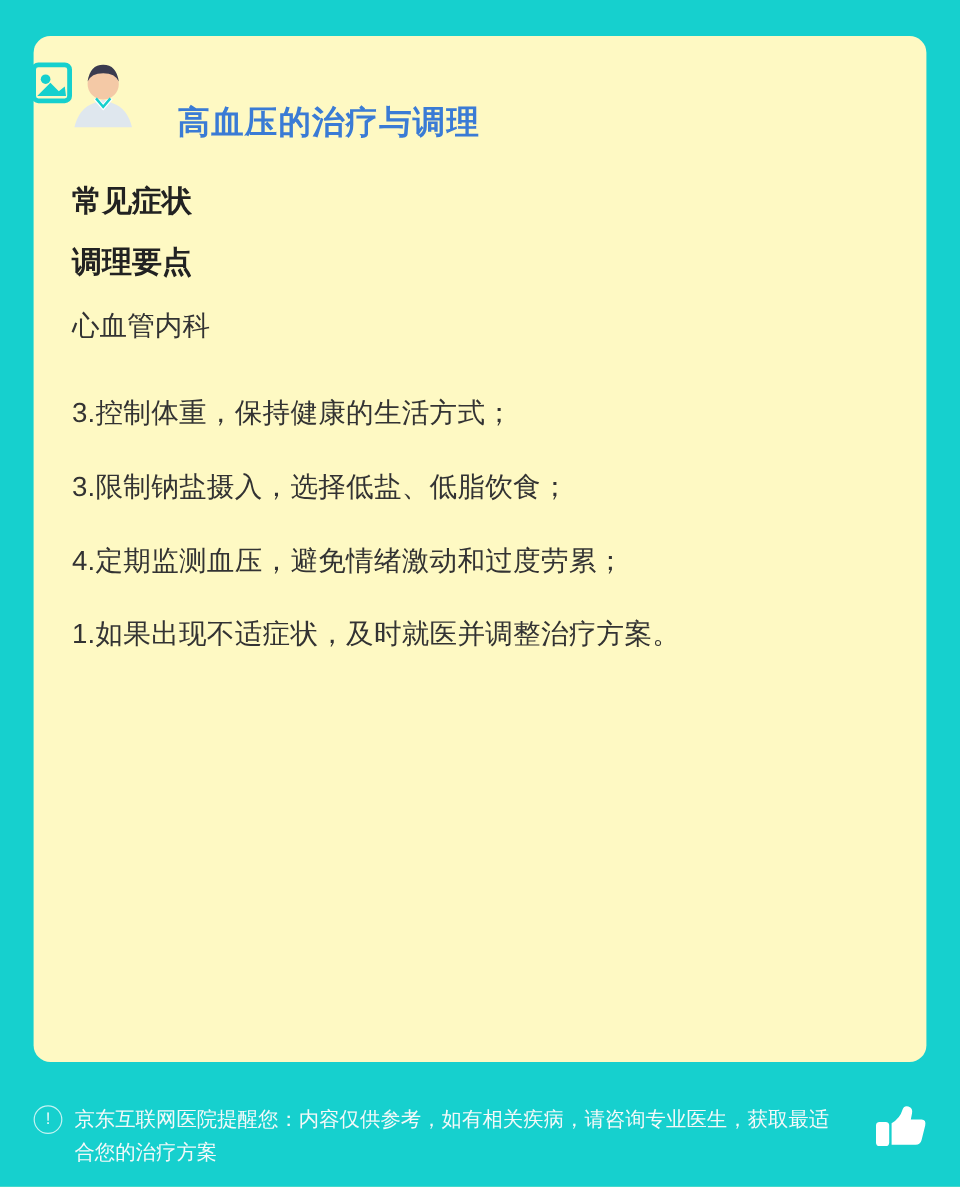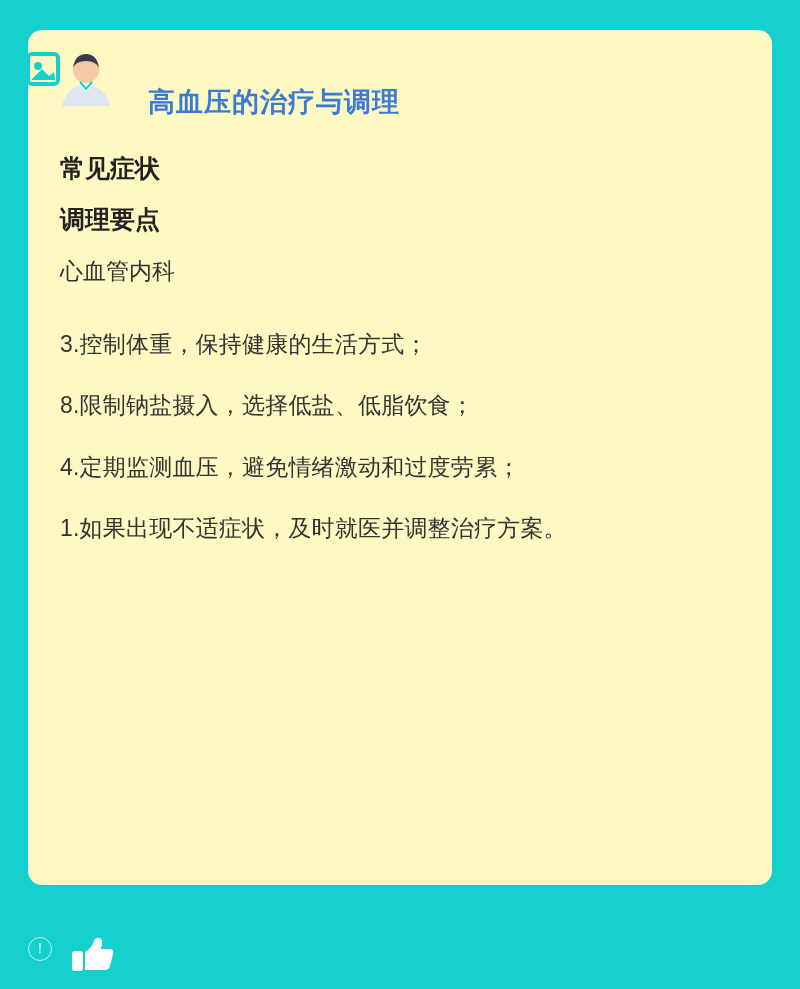--- a/index.html
+++ b/index.html
@@ -135,28 +135,29 @@
     <h1 class="title">高血压的治疗与调理</h1>
 
     <h2 class="section">常见症状</h2>
 
     <h2 class="section">调理要点</h2>
     <p class="dept">心血管内科</p>
 
     <div class="spacer-sm"></div>
     <ol class="points">
       <li>3.控制体重，保持健康的生活方式；</li>
-      <li>8.限制钠盐摄入，选择低盐、低脂饮食；</li>
+      <li>3.限制钠盐摄入，选择低盐、低脂饮食；</li>
       <li>4.定期监测血压，避免情绪激动和过度劳累；</li>
       <li>1.如果出现不适症状，及时就医并调整治疗方案。</li>
     </ol>
   </div>
 
   <div class="footer">
     <span class="footer-icon">!</span>
+    <span class="footer-text">京东互联网医院提醒您：内容仅供参考，如有相关疾病，请咨询专业医生，获取最适合您的治疗方案</span>
     <span class="thumb">
       <svg width="44" height="40" viewBox="0 0 44 40" aria-hidden="true">
         <rect x="2" y="16" width="11" height="20" rx="3" fill="#ffffff"></rect>
         <path d="M15 17 q7 -4 9 -11 q1 -4 5 -3 q4 1 3 6 l-1 5 h9 q4 0 3 5 l-3 12 q-1 4 -5 4 h-20 z" fill="#ffffff"></path>
       </svg>
     </span>
   </div>
 </div>
 
 </body></html>

